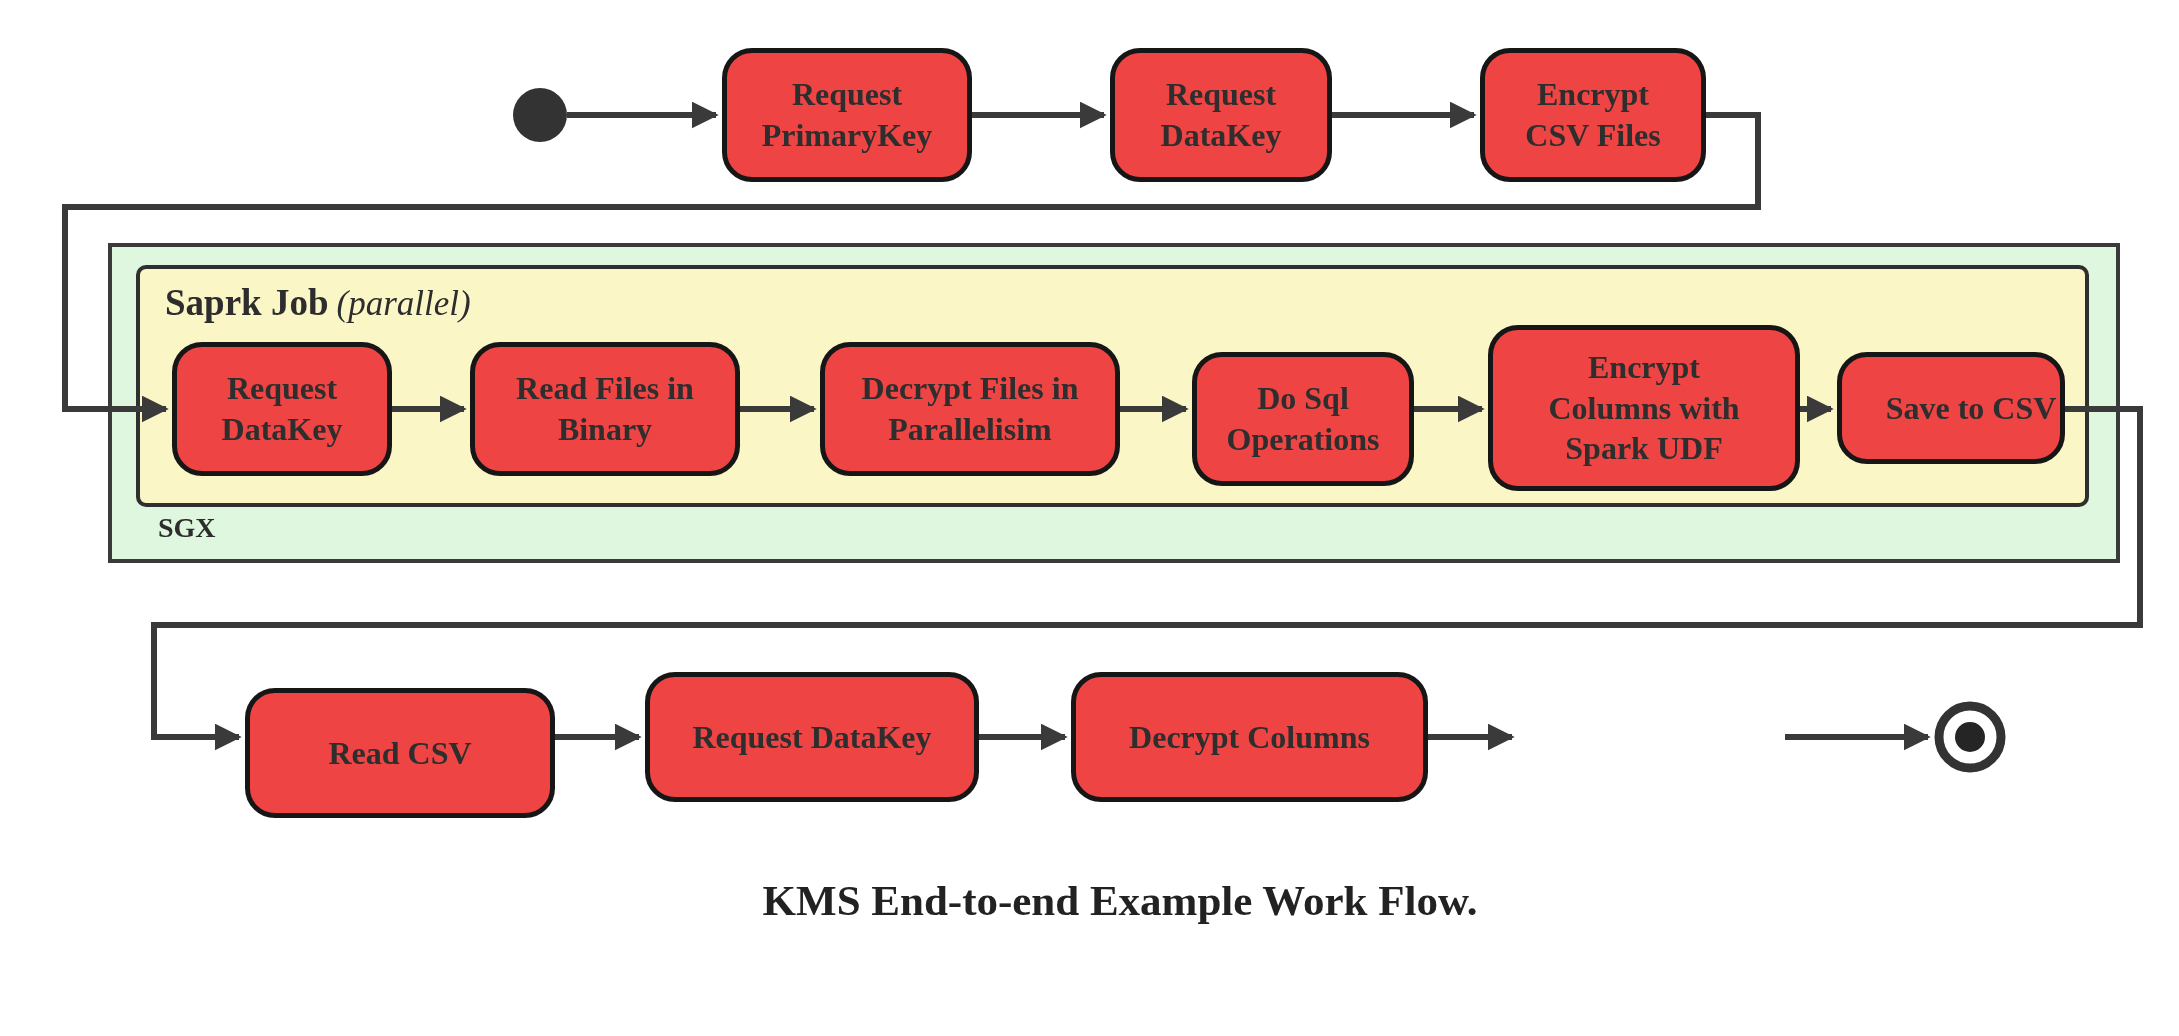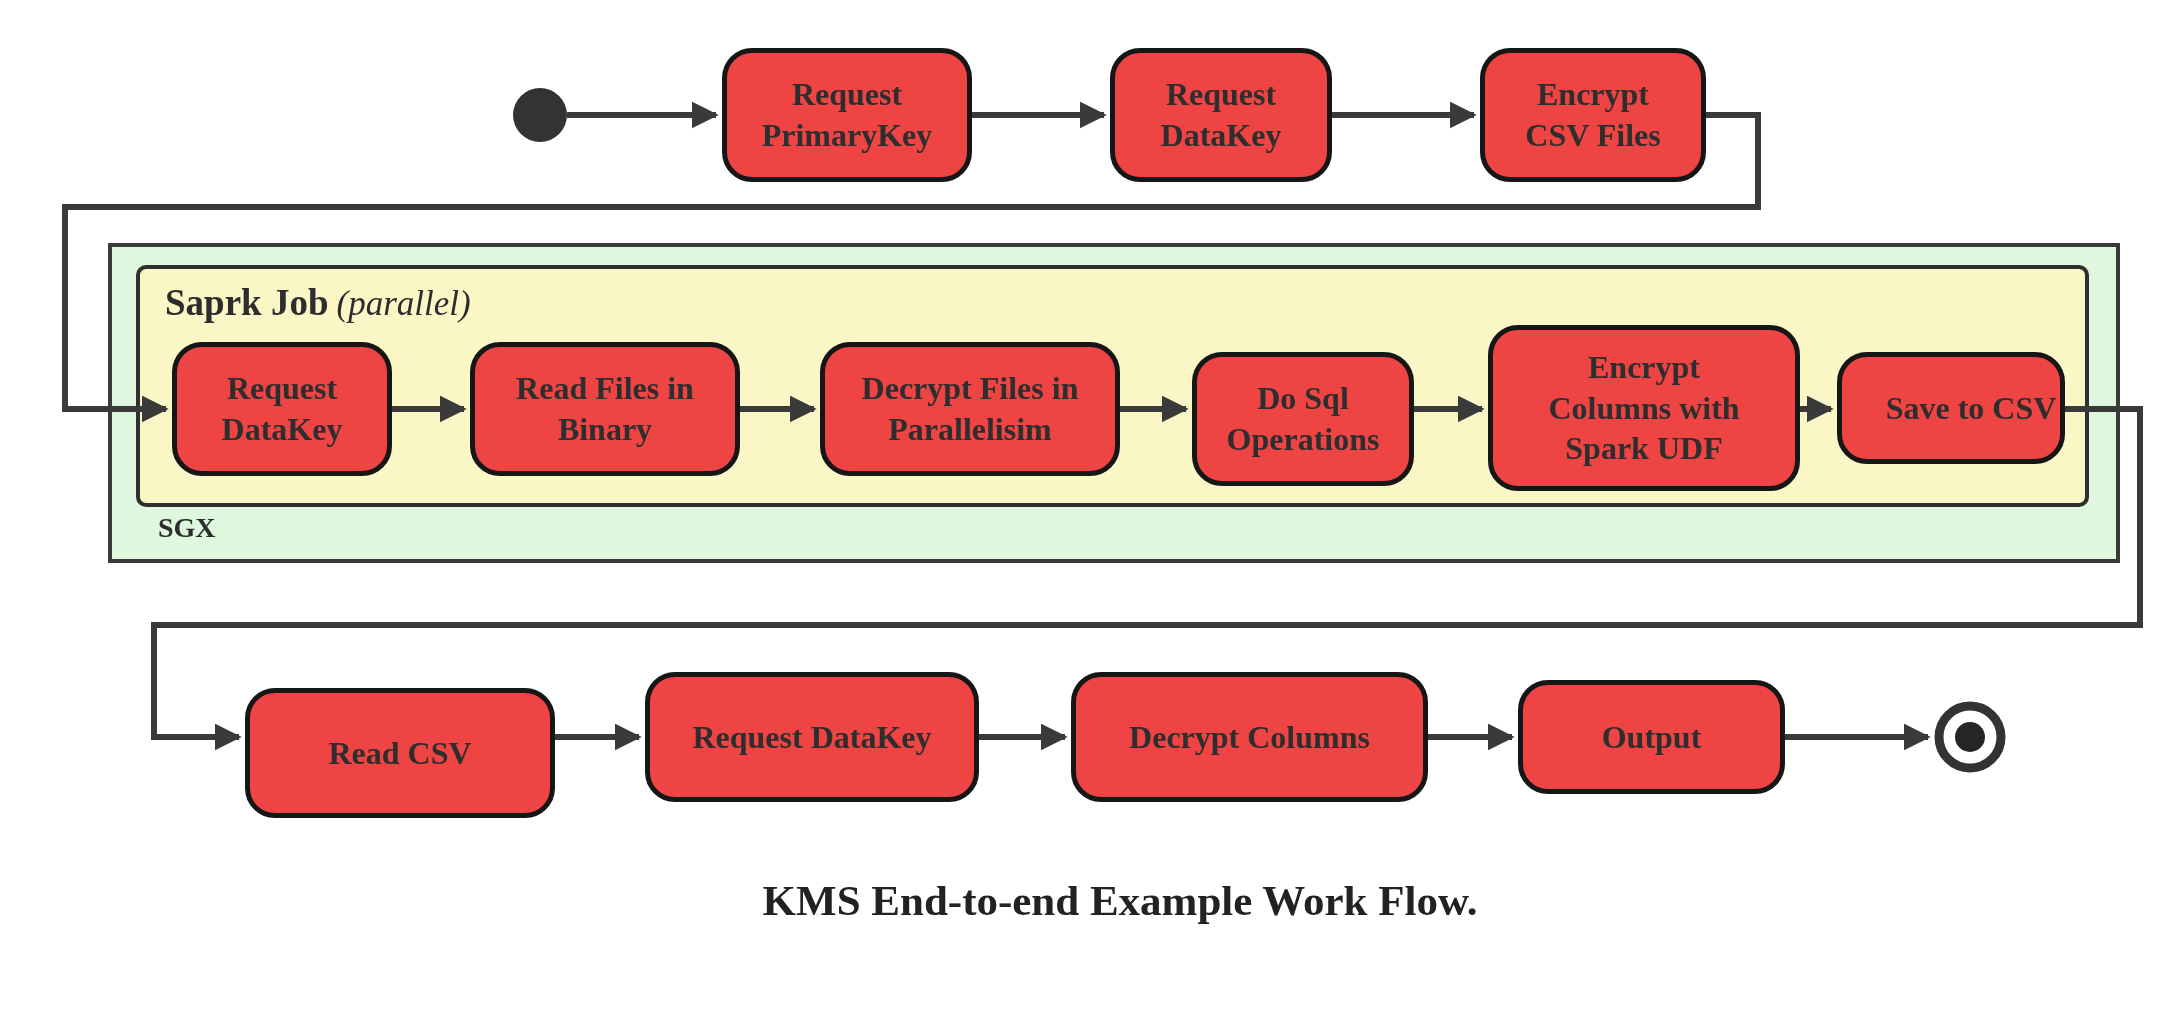--- a/index.html
+++ b/index.html
@@ -96,17 +96,16 @@
   <div class="node" id="i4">Do Sql
 Operations</div>
   <div class="node" id="i5">Encrypt
 Columns with
 Spark UDF</div>
   <div class="node" id="i6">Save to CSV</div>
 
   <div class="node" id="c1">Read CSV</div>
   <div class="node" id="c2">Request DataKey</div>
   <div class="node" id="c3">Decrypt Columns</div>
-  <div class="node" id="c4">Output</div>
 
   <div class="caption">KMS End-to-end Example Work Flow.</div>
 
 </div>
 
 </body></html>

